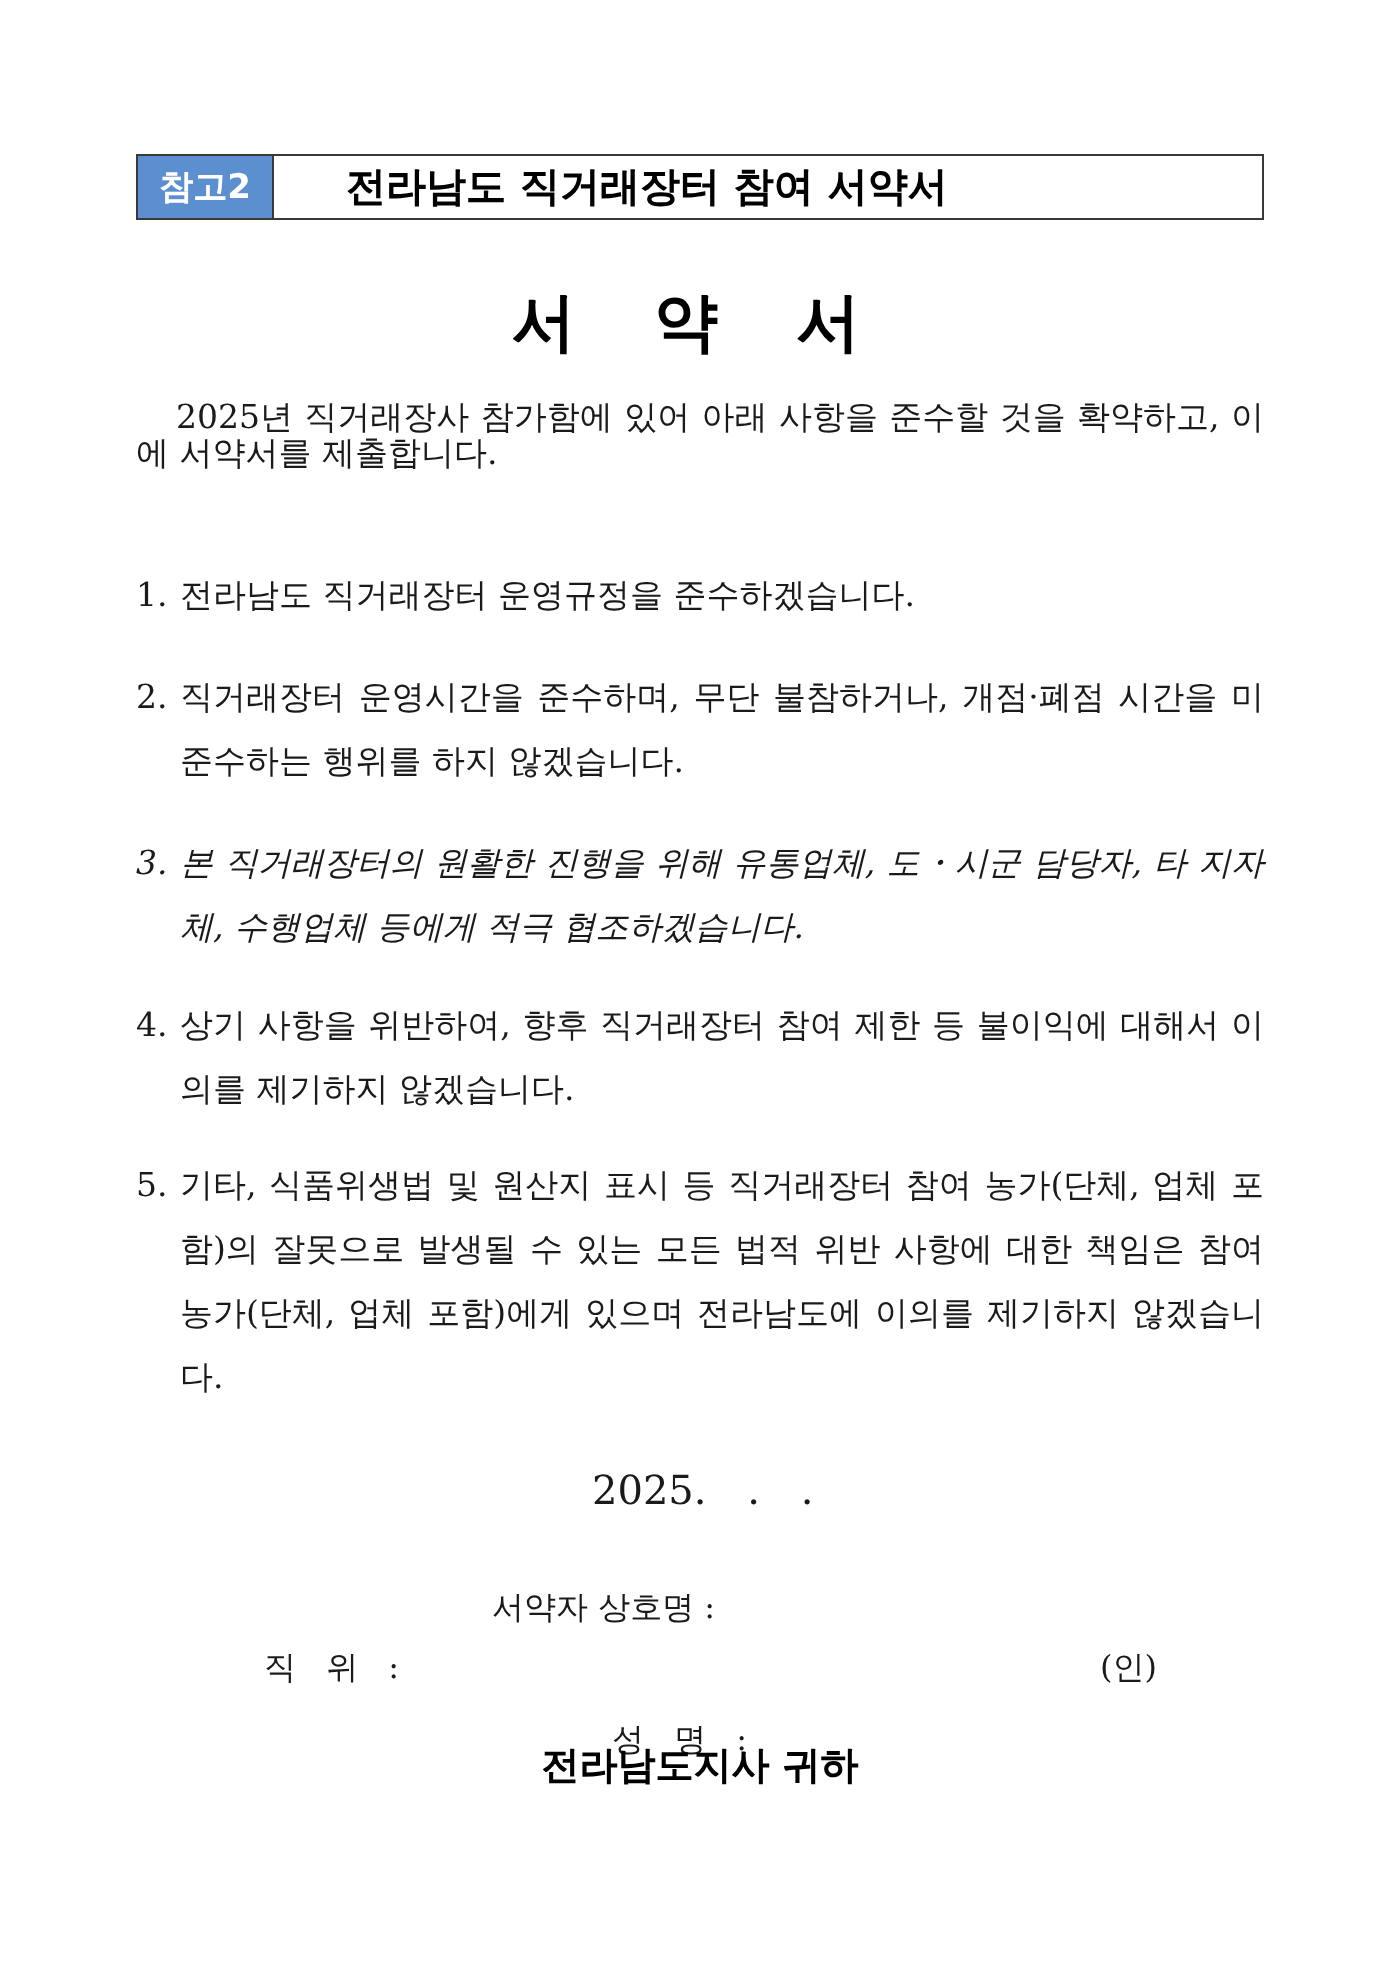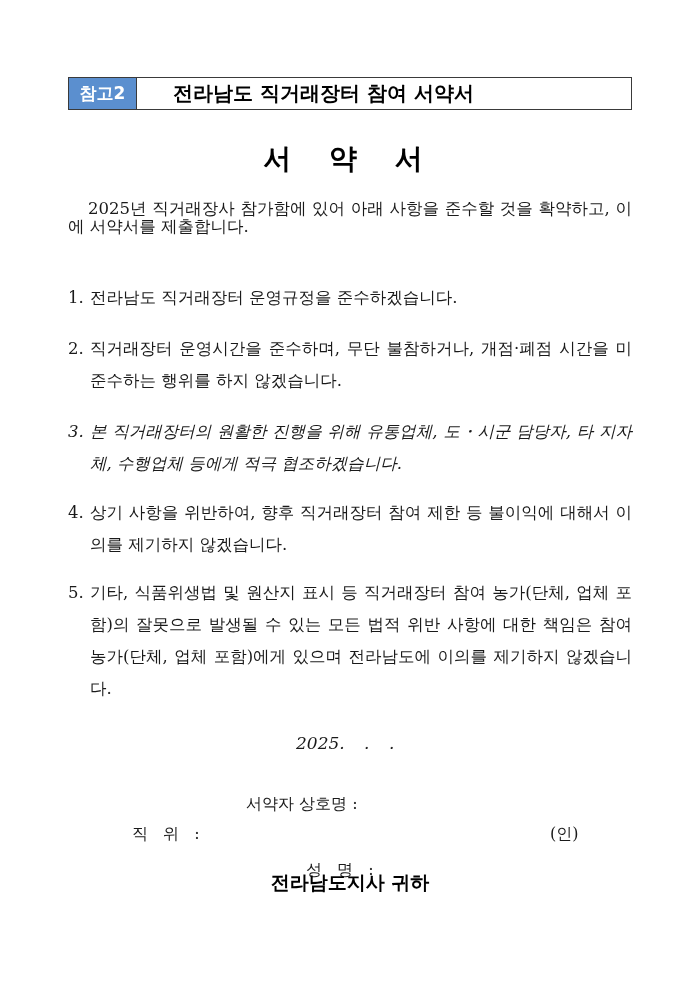--- a/index.html
+++ b/index.html
@@ -6,29 +6,29 @@
     body { width: 700px; height: 990px; position: relative; overflow: hidden;
            font-family: "DejaVu Serif", "Liberation Serif", serif; color: #1a1a1a; }
     .header-box { position: absolute; left: 68px; top: 77px; width: 564px; height: 33px;
                   border: 1.5px solid #3a3a3a; box-sizing: border-box; display: flex; align-items: stretch; gap: 16px; }
     .header-tag { width: 67px; background: #5b8fcf; color: #ffffff;
                   font-family: "DejaVu Sans", "Liberation Sans", sans-serif; font-weight: bold; font-size: 17px;
                   display: flex; align-items: center; justify-content: center; border-right: 1.5px solid #3a3a3a; }
     .header-title { padding-left: 20px; display: flex; align-items: center;
                     font-family: "DejaVu Sans", "Liberation Sans", sans-serif; font-weight: bold; font-size: 20px; color: #000; }
     .doc-title { position: absolute; left: 0; width: 700px; top: 140px; text-align: center;
-                 font-family: "DejaVu Sans", "Liberation Sans", sans-serif; font-weight: bold; font-size: 28px;
+                 font-family: "DejaVu Sans", "Liberation Sans", sans-serif; font-weight: bold; font-size: 32px;
                  letter-spacing: 14px; color: #000; }
     .para { position: absolute; left: 68px; width: 564px; font-size: 16.5px; line-height: 18px;
             text-align: justify; text-align-last: left; }
     .intro { top: 200px; text-indent: 20px; }
     .item { position: absolute; left: 68px; width: 564px; font-size: 16.5px; line-height: 32px;
             padding-left: 22px; text-indent: -22px; box-sizing: border-box; text-align: justify; }
     .item .num { display: inline-block; width: 22px; text-indent: 0; }
-    .date { position: absolute; left: 296px; top: 733px; font-size: 17px; word-spacing: 14px; font-style: italic; }
+    .date { position: absolute; left: 296px; top: 733px; font-size: 20px; word-spacing: 14px; }
     .sign-row { position: absolute; font-size: 16px; }
     .closing { position: absolute; left: 0; width: 700px; top: 870px; text-align: center;
                font-family: "DejaVu Sans", "Liberation Sans", sans-serif; font-weight: bold; font-size: 19px; color: #000; }
   </style>
 </head>
 <body>
 
 <div class="header-box">
   <div class="header-tag">참고2</div>
   <div class="header-title">전라남도 직거래장터 참여 서약서</div>

